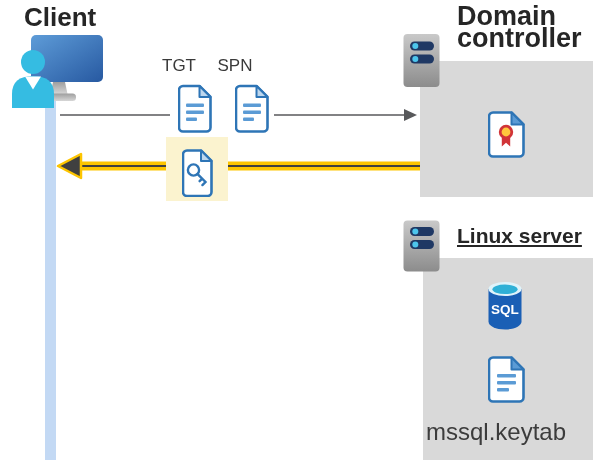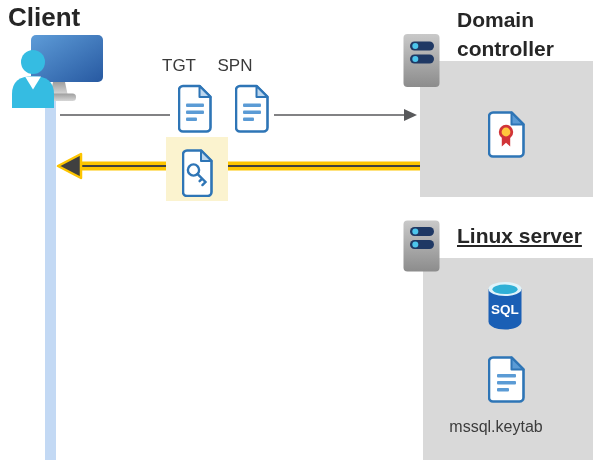--- a/index.html
+++ b/index.html
@@ -1,26 +1,26 @@
 <!DOCTYPE html>
 <html style="--text_dark: #262626; --panel_gray: #D9D9D9; --client_bar: #C3D9F4; --highlight: #FBF3CF; --arrow_yellow: #FDC500; --arrow_dark: #404040; --arrow_gray: #58595B; --doc_blue: #2E75B6; --doc_line_blue: #5B9BD5; --fold_light: #BDD7EE; --sql_body: #1A5FB5; --sql_top: #2FB0D6; --server_pill: #1F3864; --server_dot: #4DC5EC; --person_cyan: #35BCE2; --cert_red: #D13438; --cert_yellow: #FFC83D;"><head>
 <meta charset="utf-8">
 <style>
   html,body{margin:0;padding:0;background:#fff;}
   #canvas{position:relative;width:600px;height:468px;background:#fff;overflow:hidden;
           font-family:"Liberation Sans", sans-serif;}
   .abs{position:absolute;}
   .label-bold{font-weight:bold;color:var(--text_dark);}
-  .client-label{left:8px;top:2px;font-size:26px;z-index:6;}
-  .dc-label{left:457px;top:5px;width:132px;font-size:21px;line-height:29px;z-index:6;}
+  .client-label{left:24px;top:2px;font-size:26px;z-index:6;}
+  .dc-label{left:457px;top:5px;width:132px;font-size:27px;line-height:22px;z-index:6;}
   .linux-label{left:457px;top:224px;font-size:21px;white-space:nowrap;z-index:6;text-decoration:underline;}
   .ticket-label{top:56px;font-size:17px;color:#3a3a3a;text-align:center;z-index:6;}
   .tgt-label{left:160px;width:38px;}
   .spn-label{left:216px;width:38px;}
-  .keytab-label{left:423px;top:418px;width:146px;text-align:center;font-size:16px;color:#3c3c3c;z-index:6;}
+  .keytab-label{left:423px;top:418px;width:146px;text-align:center;font-size:24px;color:#3c3c3c;z-index:6;}
   .panel{background:var(--panel_gray);z-index:1;}
   .dc-panel{left:420px;top:61px;width:173px;height:136px;}
   .linux-panel{left:423px;top:258px;width:170px;height:202px;}
   .client-bar{left:45px;top:93px;width:11px;height:367px;background:var(--client_bar);z-index:2;}
   .arrows{left:0;top:0;width:600px;height:468px;z-index:3;pointer-events:none;}
   .white-backing{left:170px;top:80px;width:104px;height:58px;background:#fff;z-index:4;}
   .highlight-box{left:166px;top:137px;width:62px;height:64px;background:var(--highlight);z-index:4;}
   .icon{z-index:5;}
   .client-icon{left:8px;top:30px;width:100px;height:78px;}
   .server-icon-dc{left:403px;top:33px;width:37px;height:55px;}

